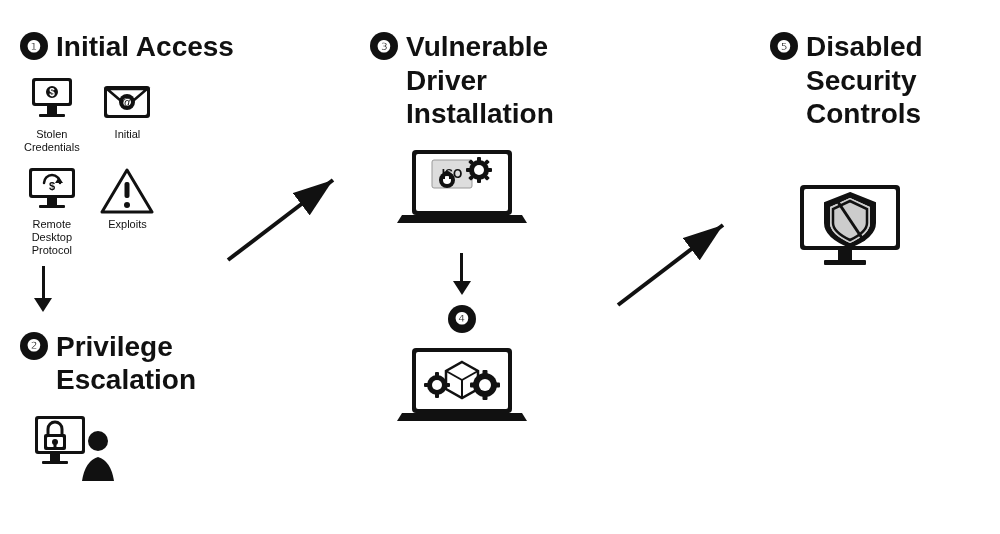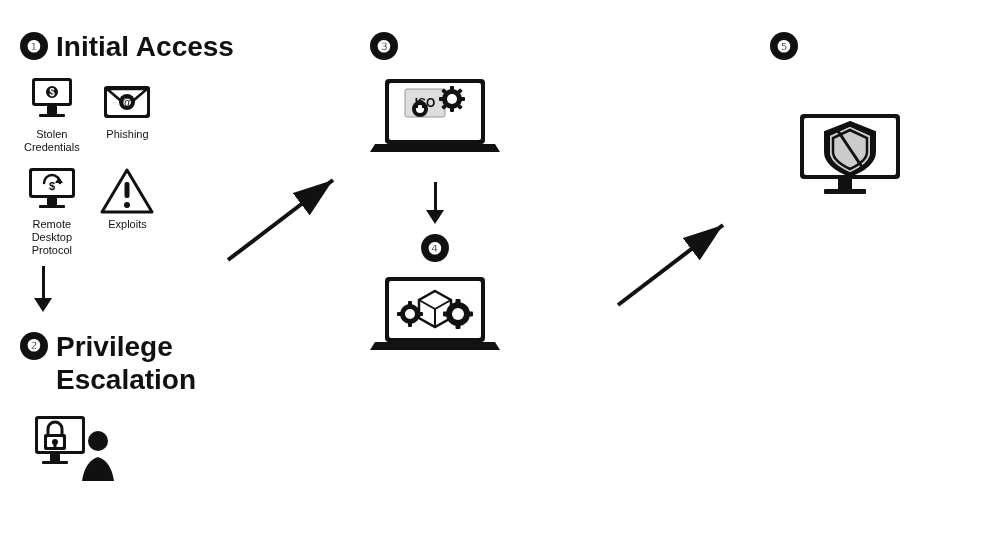--- a/index.html
+++ b/index.html
@@ -155,21 +155,21 @@
 
             <rect x="4" y="8" width="46" height="32" rx="3" fill="#111"></rect>
             <rect x="7" y="11" width="40" height="26" rx="2" fill="#fff"></rect>
 
             <polygon points="7,11 27,28 47,11" fill="none" stroke="#111" stroke-width="2.5"></polygon>
 
             <circle cx="27" cy="24" r="8" fill="#111"></circle>
             <circle cx="27" cy="24" r="4" fill="#fff"></circle>
             <text x="27" y="28" text-anchor="middle" fill="#111" font-size="11" font-weight="bold">@</text>
           </svg>
-          <span>Phishing</span>
+          <span>Initial</span>
         </div>
 
         <div class="icon-item">
           <svg class="icon" width="54" height="46" viewBox="0 0 54 46">
 
             <rect x="4" y="0" width="46" height="30" rx="3" fill="#111"></rect>
             <rect x="7" y="3" width="40" height="24" rx="1" fill="#fff"></rect>
 
             <rect x="22" y="30" width="10" height="7" fill="#111"></rect>
             <rect x="14" y="37" width="26" height="3" rx="1" fill="#111"></rect>
@@ -236,20 +236,21 @@
           </marker>
         </defs>
         <line x1="10" y1="90" x2="115" y2="10" stroke="#111" stroke-width="4" marker-end="url(#arrowhead1)"></line>
       </svg>
     </div>
 
     <div style="position: absolute; left: 350px; top: 10px; display: flex; flex-direction: column; align-items: center;">
 
       <div class="step-title" style="align-self: flex-start;">
         <div class="step-num">❸</div>
+        <div class="step-label">Vulnerable<br>Driver<br>Installation</div>
       </div>
 
       <svg width="130" height="100" viewBox="0 0 130 100">
 
         <rect x="15" y="5" width="100" height="65" rx="4" fill="#111"></rect>
         <rect x="19" y="9" width="92" height="57" rx="2" fill="#fff"></rect>
 
         <path d="M5 70 L15 70 L115 70 L125 70 L130 78 L0 78 Z" fill="#111"></path>
 
         <rect x="35" y="15" width="40" height="28" rx="2" fill="#ddd" stroke="#999" stroke-width="1"></rect>
@@ -325,20 +326,21 @@
             <polygon points="0 0, 10 3.5, 0 7" fill="#111"></polygon>
           </marker>
         </defs>
         <line x1="10" y1="90" x2="115" y2="10" stroke="#111" stroke-width="4" marker-end="url(#arrowhead2)"></line>
       </svg>
     </div>
 
     <div style="position: absolute; left: 750px; top: 10px; display: flex; flex-direction: column; align-items: flex-start;">
       <div class="step-title">
         <div class="step-num">❺</div>
+        <div class="step-label">Disabled<br>Security<br>Controls</div>
       </div>
 
       <svg width="140" height="120" viewBox="0 0 140 120" style="margin-top: 10px; margin-left: 10px;">
 
         <rect x="20" y="30" width="100" height="65" rx="4" fill="#111"></rect>
         <rect x="24" y="34" width="92" height="57" rx="2" fill="#fff"></rect>
 
         <rect x="58" y="95" width="14" height="10" fill="#111"></rect>
         <rect x="44" y="105" width="42" height="5" rx="1" fill="#111"></rect>
 

